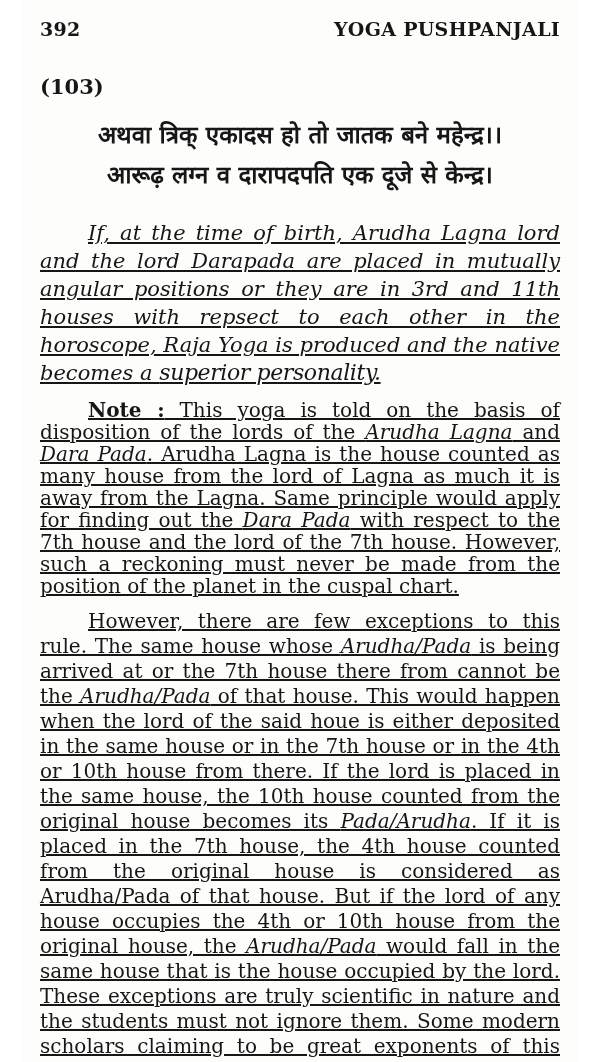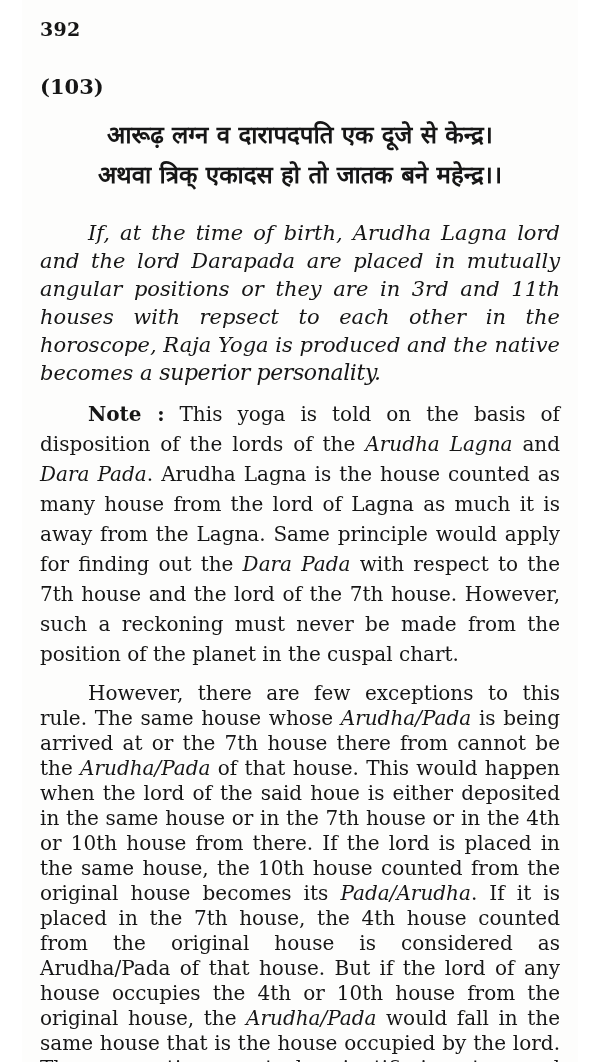--- a/index.html
+++ b/index.html
@@ -38,34 +38,35 @@
     text-align: center;
     font-weight: bold;
     font-size: 24px;
     line-height: 40px;
     font-family: "DejaVu Sans", "Liberation Sans", sans-serif;
   }
   .para {
     margin: 0;
     text-align: justify;
     text-indent: 48px;
+    text-decoration: underline;
   }
   .translation {
     margin-top: 24px;
     font-style: italic;
     font-size: 21px;
     line-height: 28px;
   }
   .translation .emph {
     letter-spacing: -0.4px;
     font-size: 22px;
   }
   .note, .exceptions {
     font-size: 20px;
-    line-height: 30px;
+    line-height: 22px;
   }
   .note {
     margin-top: 12px;
   }
   .exceptions {
     margin-top: 12px;
     line-height: 25px;
   }
   .note-label {
     font-weight: bold;
@@ -74,27 +75,28 @@
     font-style: italic;
   }
 </style>
 </head>
 <body>
 
 <div class="page">
 
   <header class="running-head">
     <span>392</span>
+    <span>YOGA PUSHPANJALI</span>
   </header>
 
   <div class="verse-number">(103)</div>
 
   <div class="verse">
+    <div class="verse-line">अथवा त्रिक् एकादस हो तो जातक बने महेन्द्र।।</div>
     <div class="verse-line">आरूढ़ लग्न व दारापदपति एक दूजे से केन्द्र।</div>
-    <div class="verse-line">अथवा त्रिक् एकादस हो तो जातक बने महेन्द्र।।</div>
   </div>
 
   <p class="para translation"><span class="it">If, at the time of birth, Arudha Lagna lord and the lord Darapada are placed in mutually angular positions or they are in 3rd and 11th houses with repsect to each other in the horoscope, Raja Yoga is produced and the native becomes a </span><span class="emph it">superior personality.</span></p>
 
   <p class="para note"><span class="note-label">Note :</span><span> This yoga is told on the basis of disposition of the lords of the </span><span class="it">Arudha Lagna</span><span> and </span><span class="it">Dara Pada</span><span>. Arudha Lagna is the house counted as many house from the lord of Lagna as much it is away from the Lagna. Same principle would apply for finding out the </span><span class="it">Dara Pada</span><span> with respect to the 7th house and the lord of the 7th house. However, such a reckoning must never be made from the position of the planet in the cuspal chart.</span></p>
 
   <p class="para exceptions"><span>However, there are few exceptions to this rule. The same house whose </span><span class="it">Arudha/Pada</span><span> is being arrived at or the 7th house there from cannot be the </span><span class="it">Arudha/Pada</span><span> of that house. This would happen when the lord of the said houe is either deposited in the same house or in the 7th house or in the 4th or 10th house from there. If the lord is placed in the same house, the 10th house counted from the original house becomes its </span><span class="it">Pada/Arudha</span><span>. If it is placed in the 7th house, the 4th house counted from the original house is considered as Arudha/Pada of that house. But if the lord of any house occupies the 4th or 10th house from the original house, the </span><span class="it">Arudha/Pada</span><span> would fall in the same house that is the house occupied by the lord. These exceptions are truly scientific in nature and the students must not ignore them. Some modern scholars claiming to be great exponents of this science are constantly advising the students to ignore these exceptions which is erroneous and reflects their own poor understanding of the principles operating behind them.</span></p>
 
 </div>
 

